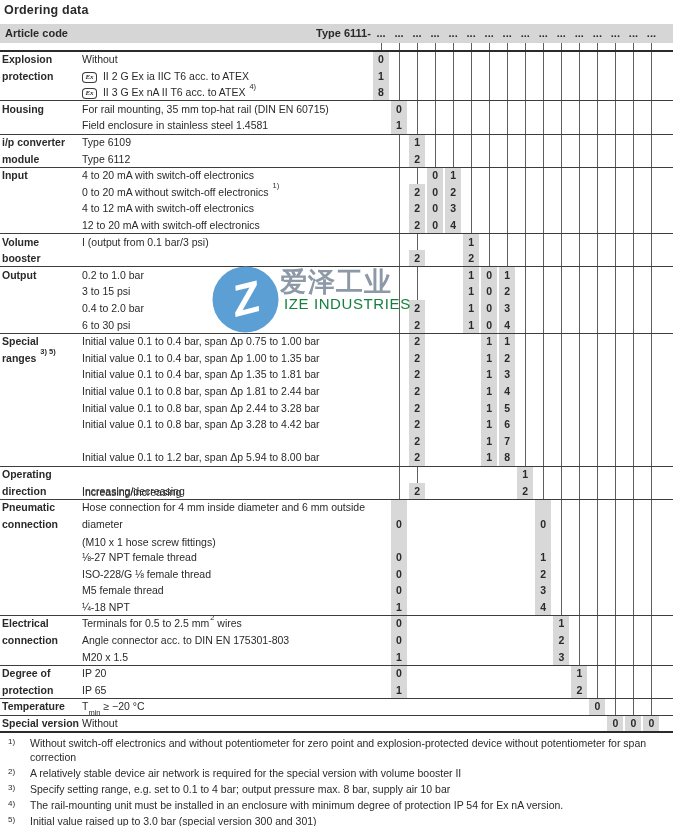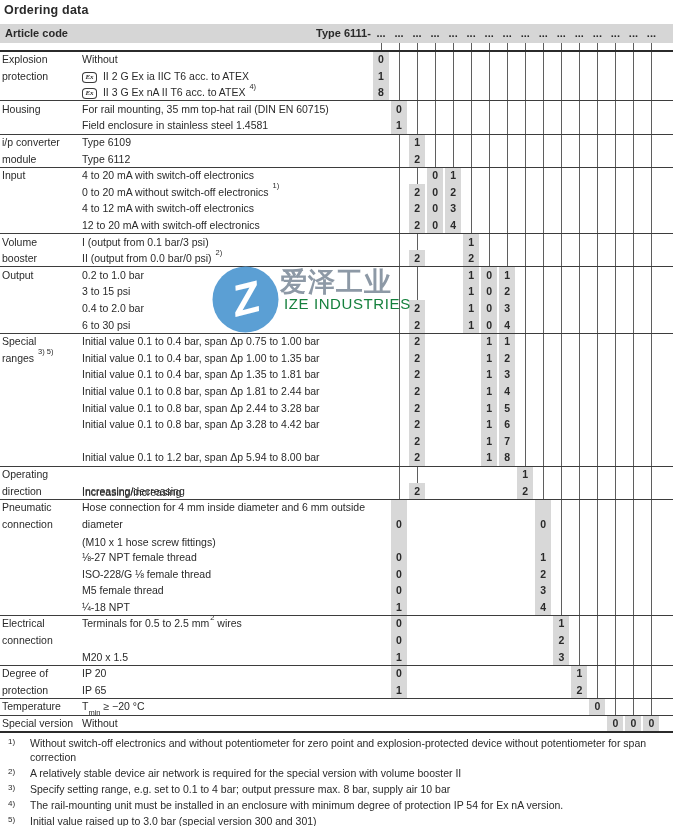--- a/index.html
+++ b/index.html
@@ -9,21 +9,21 @@
   #page-title{left:4px;top:3px;font-size:12.5px;font-weight:bold;letter-spacing:.2px;}
   #code-bar{left:0;top:24px;width:673px;height:19px;background:#d6d6d6;z-index:2;}
   #code-bar .ac{position:absolute;left:5px;top:0;line-height:19px;font-size:11px;font-weight:bold;}
   #code-bar .tp{position:absolute;left:316px;top:0;line-height:19px;font-size:11px;font-weight:bold;}
   .dot{position:absolute;top:0;line-height:18px;font-size:11px;font-weight:bold;transform:translateX(-50%);}
   .vline{position:absolute;width:1px;background:#5f5f5f;z-index:1;}
   .cell{position:absolute;width:16px;background:#d8d8d8;z-index:2;text-align:center;
         font-size:10.5px;font-weight:bold;line-height:16.6px;}
   .sep{position:absolute;left:0;width:673px;height:1px;background:#3d3d3d;z-index:3;}
   .rule2{height:2px;background:#2b2b2b;}
-  .slabel{position:absolute;left:2px;font-size:10.5px;font-weight:normal;line-height:16.6px;white-space:nowrap;z-index:2;}
+  .slabel{position:absolute;left:2px;font-size:10.5px;font-weight:bold;line-height:16.6px;white-space:nowrap;z-index:2;}
   .desc{position:absolute;left:82px;font-size:10.5px;line-height:16.6px;white-space:nowrap;z-index:2;}
   sup{font-size:7.5px;line-height:0;position:relative;top:-3px;margin-left:1px;}
   sub{font-size:7.5px;line-height:0;position:relative;top:2px;}
   .exb{display:inline-block;width:13px;height:9px;border:1px solid #3a3a3a;border-radius:4px/3.5px;
        font-family:"Liberation Serif",serif;font-style:italic;font-weight:bold;font-size:7px;
        text-align:center;line-height:8px;margin-right:3px;vertical-align:1px;}
   #footnotes{left:0;top:737px;width:664px;z-index:2;}
   .fn{position:relative;padding-left:30px;margin-bottom:2.5px;font-size:10.5px;line-height:13.5px;max-width:620px;}
   .fn .fnm{position:absolute;left:8px;top:-2px;font-size:8px;}
   #watermark{left:0;top:0;width:673px;height:826px;z-index:5;pointer-events:none;}
@@ -97,21 +97,20 @@
       <div class="cell" style="left: 445.12px; top: 200.4px; height: 16.6px;">3</div>
       <div class="desc" style="top: 217px;">12 to 20 mA with switch-off electronics</div>
       <div class="cell" style="left: 409.06px; top: 217px; height: 16.6px;">2</div>
       <div class="cell" style="left: 427.09px; top: 217px; height: 16.6px;">0</div>
       <div class="cell" style="left: 445.12px; top: 217px; height: 16.6px;">4</div>
       <div class="sep" style="top: 233.1px;"></div>
       <div class="slabel" style="top: 233.6px;">Volume</div>
       <div class="slabel" style="top: 250.2px;">booster</div>
       <div class="desc" style="top: 233.6px;">I (output from 0.1 bar/3 psi)</div>
       <div class="cell" style="left: 463.15px; top: 233.6px; height: 16.6px;">1</div>
-      <div class="desc" style="top: 250.2px;">II (output from 0.0 bar/0 psi) <sup>2)</sup></div>
       <div class="cell" style="left: 409.06px; top: 250.2px; height: 16.6px;">2</div>
       <div class="cell" style="left: 463.15px; top: 250.2px; height: 16.6px;">2</div>
       <div class="sep" style="top: 266.3px;"></div>
       <div class="slabel" style="top: 266.8px;">Output</div>
       <div class="desc" style="top: 266.8px;">0.2 to 1.0 bar</div>
       <div class="cell" style="left: 463.15px; top: 266.8px; height: 16.6px;">1</div>
       <div class="cell" style="left: 481.18px; top: 266.8px; height: 16.6px;">0</div>
       <div class="cell" style="left: 499.21px; top: 266.8px; height: 16.6px;">1</div>
       <div class="desc" style="top: 283.4px;">3 to 15 psi</div>
       <div class="cell" style="left: 463.15px; top: 283.4px; height: 16.6px;">1</div>
@@ -192,20 +191,21 @@
       <div class="cell" style="left: 535.27px; top: 582.2px; height: 16.6px;">3</div>
       <div class="desc" style="top: 598.8px;">¼-18 NPT</div>
       <div class="cell" style="left: 391.03px; top: 598.8px; height: 16.6px;">1</div>
       <div class="cell" style="left: 535.27px; top: 598.8px; height: 16.6px;">4</div>
       <div class="sep" style="top: 614.9px;"></div>
       <div class="slabel" style="top: 615.4px;">Electrical</div>
       <div class="slabel" style="top: 632px;">connection</div>
       <div class="desc" style="top: 615.4px;">Terminals for 0.5 to 2.5 mm<sup>2</sup> wires</div>
       <div class="cell" style="left: 391.03px; top: 615.4px; height: 16.6px;">0</div>
       <div class="cell" style="left: 553.3px; top: 615.4px; height: 16.6px;">1</div>
+      <div class="desc" style="top: 632px;">Angle connector acc. to DIN EN 175301-803</div>
       <div class="cell" style="left: 391.03px; top: 632px; height: 16.6px;">0</div>
       <div class="cell" style="left: 553.3px; top: 632px; height: 16.6px;">2</div>
       <div class="desc" style="top: 648.6px;">M20 x 1.5</div>
       <div class="cell" style="left: 391.03px; top: 648.6px; height: 16.6px;">1</div>
       <div class="cell" style="left: 553.3px; top: 648.6px; height: 16.6px;">3</div>
       <div class="sep" style="top: 664.7px;"></div>
       <div class="slabel" style="top: 665.2px;">Degree of</div>
       <div class="slabel" style="top: 681.8px;">protection</div>
       <div class="desc" style="top: 665.2px;">IP 20</div>
       <div class="cell" style="left: 391.03px; top: 665.2px; height: 16.6px;">0</div>

